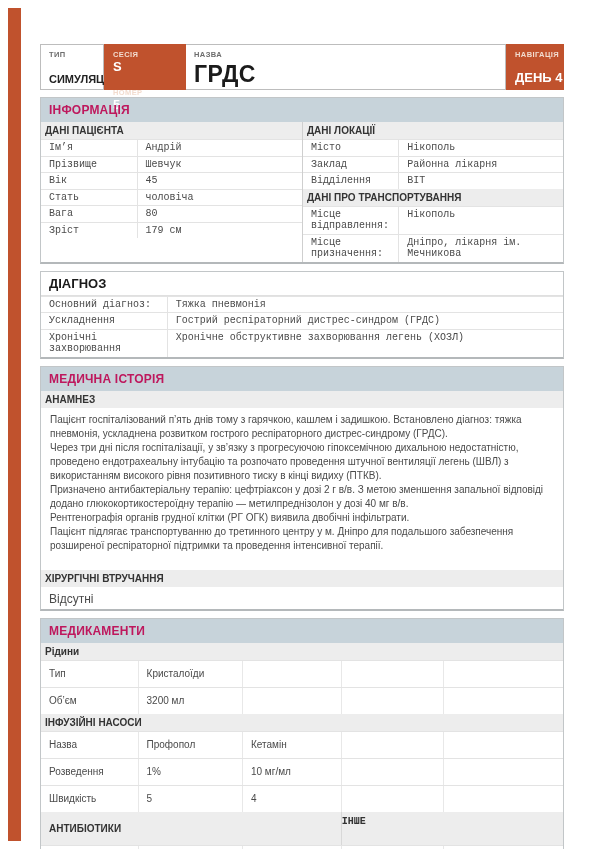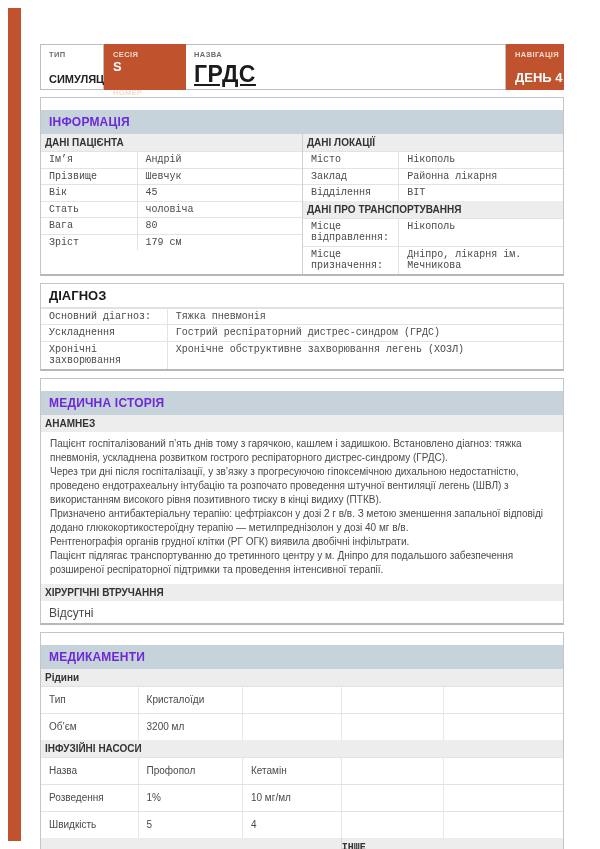--- a/index.html
+++ b/index.html
@@ -15,43 +15,43 @@
   .hbox.orange{background:#C0522D;border:1px solid #C0522D;}
   .hbox.type{width:64px;}
   .hbox.pair{width:82px;flex-direction:column;justify-content:flex-start;gap:14px;padding-top:5px;}
   .pcol{display:flex;flex-direction:column;justify-content:space-between;height:100%;}
   .hbox.name{flex:1;border-left:none;}
   .hbox.nav{width:58px;gap:8px;}
   .hlabel{font-size:7.5px;font-weight:600;letter-spacing:.4px;color:#6d6d6d;white-space:nowrap;}
   .hlabel.onorange{color:#f2dccf;}
   .hvalue{font-size:11px;font-weight:700;color:#222;white-space:nowrap;}
   .hvalue.onorange{color:#fff;font-size:13px;}
-  .hvalue.big{font-size:23px;font-weight:800;color:#1b1b1b;letter-spacing:.5px;line-height:.9;text-decoration:underline;}
+  .hvalue.big{font-size:23px;font-weight:800;color:#1b1b1b;letter-spacing:.5px;line-height:.9;}
 
   
   .section{border:1px solid #c2c6c8;border-bottom:2px solid #b4b8ba;margin-bottom:7px;background:#fff;}
-  .band{background:#c7d3da;color:#6d28d9;font-weight:700;font-size:12px;padding:5px 8px;letter-spacing:.2px;margin-top:12px;}
+  .band{background:#c7d3da;color:#be185d;font-weight:700;font-size:12px;padding:5px 8px;letter-spacing:.2px;}
   .subband{background:#ededed;color:#333;font-weight:700;font-size:10px;padding:3px 4px;}
   .subband.split{display:flex;padding:0;}
   .subband.split .sb1{width:57.4%;padding:11px 8px;box-sizing:border-box;}
   .subband.split .sb2{flex:1;padding:4px 0;box-sizing:border-box;border-left:1px solid #d8d8d8;font-family:Liberation Mono, monospace;}
 
   
   .kv-table .kv-row{display:flex;border-top:1px solid #e3e3e3;font-family:Liberation Mono, monospace;}
   .kv-table .cell{font-size:10px;line-height:1.15;padding:2px 8px;color:#4a4a4a;box-sizing:border-box;}
   .kv-table .cell.label{width:37%;border-right:1px solid #e3e3e3;flex-shrink:0;}
   .kv-table.diag .cell.label{width:24.3%;}
   .two-col{display:flex;}
   .two-col .col{width:50%;box-sizing:border-box;}
   .two-col .col.right{border-left:1px solid #cfcfcf;}
 
   .diag-title{font-size:13px;font-weight:700;color:#1a1a1a;padding:4px 8px;border-bottom:1px solid #e0e0e0;}
 
   
-  .anamnesis{padding:5px 9px 7px;}
+  .anamnesis{padding:5px 9px 17px;}
   .anamnesis p{margin:0;font-size:10px;line-height:1.4;color:#4a4a4a;}
   .plain{font-size:12px;color:#4a4a4a;padding:5px 8px 3px;}
 
   
   .med-table .med-row{display:flex;border-top:1px solid #e3e3e3;}
   .med-table .cell{font-size:10px;line-height:1.2;padding:7px 8px;box-sizing:border-box;color:#4a4a4a;border-left:1px solid #e8e8e8;}
   .med-table .cell:first-child{border-left:none;}
   .med-table .cell:nth-child(1){width:18.5%;}
   .med-table .cell:nth-child(2){width:20%;}
   .med-table .cell:nth-child(3){width:19%;}

